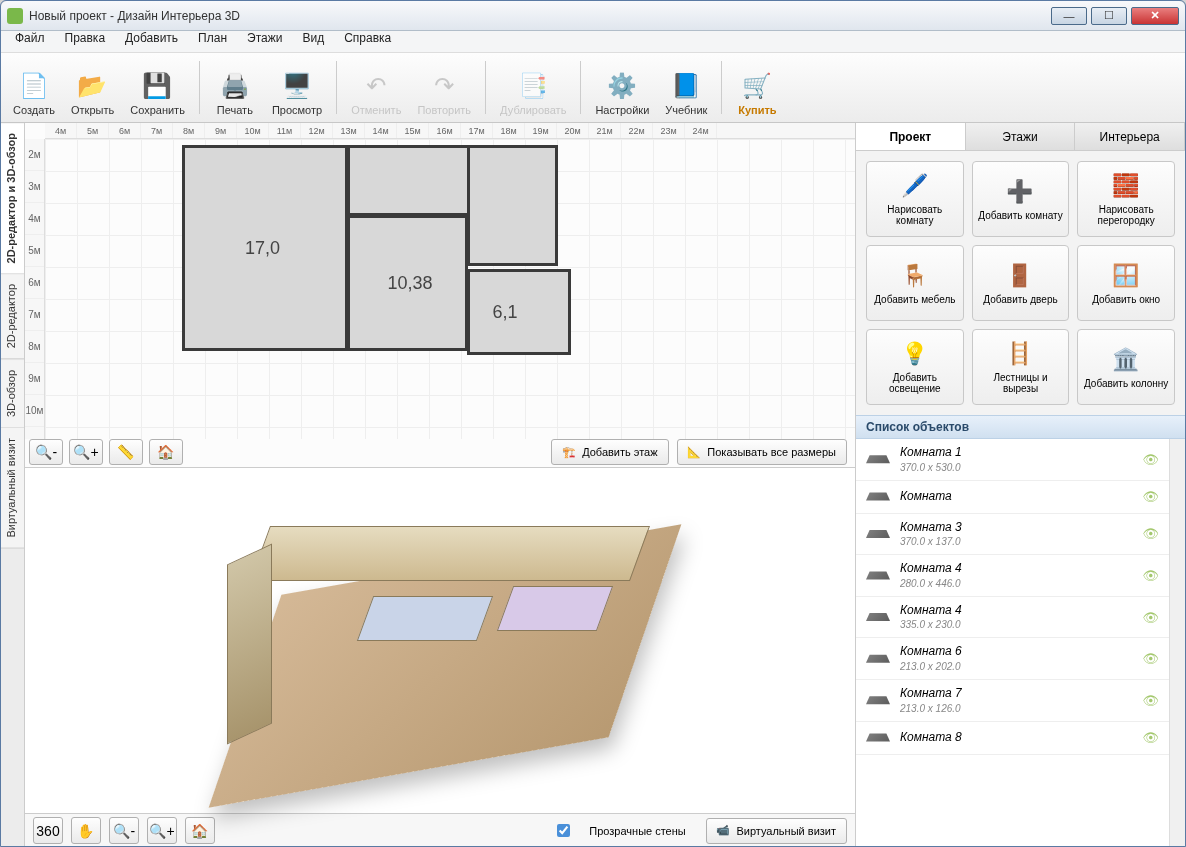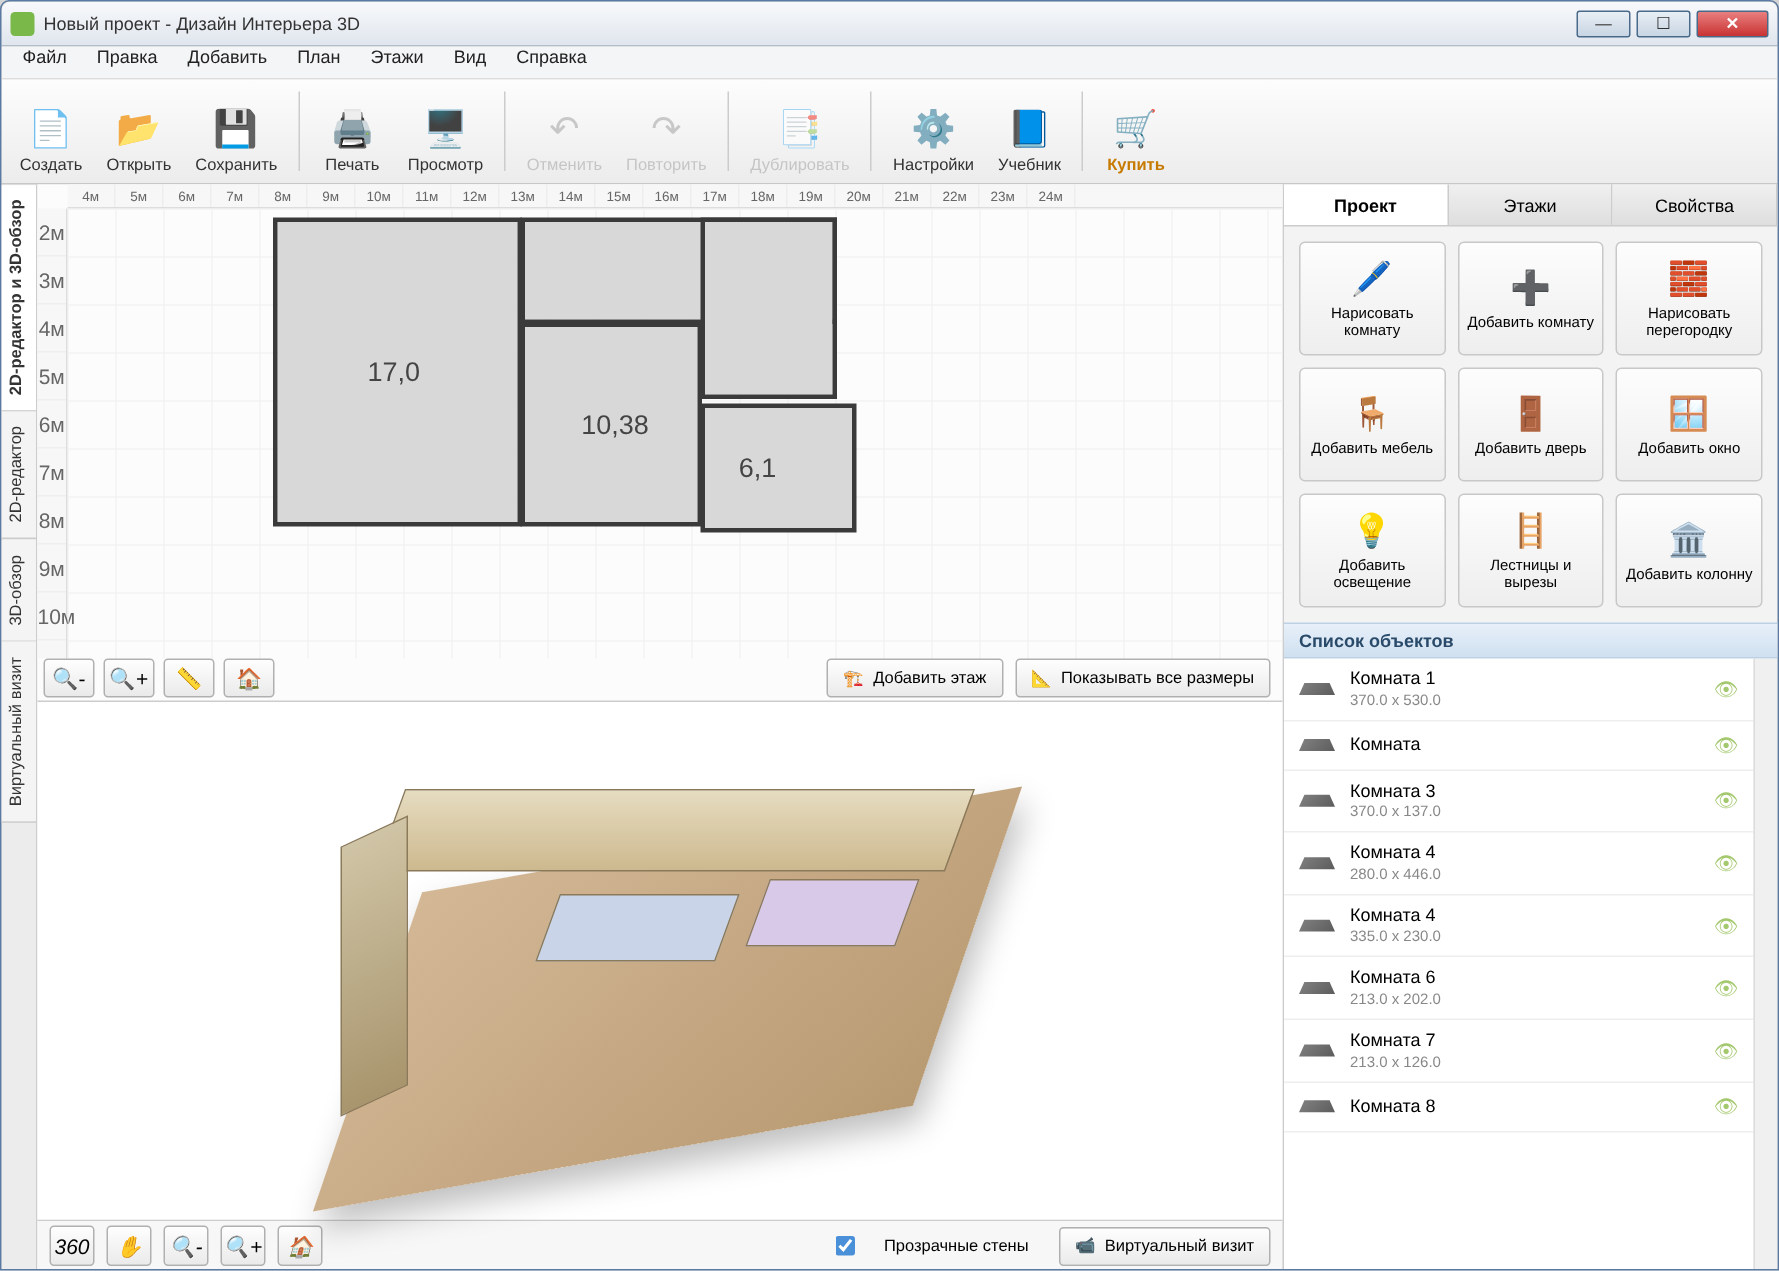--- a/index.html
+++ b/index.html
@@ -22,54 +22,54 @@
 
 .workspace { display:flex; height:724px;}
 .left-tabs { width:24px; background:#ececec; border-right:1px solid #ccc; display:flex; flex-direction:column;}
 .vtab { writing-mode:vertical-rl; transform:rotate(180deg); padding:10px 4px; border-top:1px solid #ccc; font-size:11px; text-align:center; cursor:pointer; background:#f4f4f4; color:#333;}
 .vtab.active { background:#fff; font-weight:bold;}
 
 .center { flex:1; display:flex; flex-direction:column; background:#fff;}
 .plan-area { height:345px; position:relative; border-bottom:1px solid #ccc; background:#fcfcfc;}
 .ruler-h { position:absolute; top:0; left:20px; right:0; height:16px; background:#f7f7f7; border-bottom:1px solid #ddd; font-size:9px; color:#666; display:flex;}
 .ruler-h span { width:32px; text-align:center; border-right:1px solid #eee; line-height:16px;}
-.ruler-v { position:absolute; top:16px; left:0; width:20px; bottom:28px; background:#f7f7f7; border-right:1px solid #ddd; font-size:14px; color:#666; display:flex; flex-direction:column;}
+.ruler-v { position:absolute; top:16px; left:0; width:20px; bottom:28px; background:#f7f7f7; border-right:1px solid #ddd; font-size:10px; color:#666; display:flex; flex-direction:column;}
 .ruler-v span { height:32px; text-align:center; border-bottom:1px solid #eee; line-height:32px;}
 .grid { position:absolute; top:16px; left:20px; right:0; bottom:28px; background-image:linear-gradient(#eee 1px,transparent 1px),linear-gradient(90deg,#eee 1px,transparent 1px); background-size:32px 32px;}
 .floorplan { position:absolute; top:25px; left:160px;}
 .room { position:absolute; background:#d8d8d8; outline:3px solid #3a3a3a;}
 .room-label { position:absolute; font-size:18px; color:#444;}
 
 .plan-tools { position:absolute; bottom:2px; left:4px; display:flex; gap:6px;}
 .plan-tools button, .mini-btn { width:34px; height:26px; border:1px solid #b0b0b0; background:linear-gradient(#fefefe,#eaeaea); border-radius:3px; cursor:pointer; display:flex; align-items:center; justify-content:center; font-size:14px;}
 .plan-actions { position:absolute; bottom:2px; right:8px; display:flex; gap:8px;}
 .pill-btn { height:26px; border:1px solid #b0b0b0; background:linear-gradient(#fefefe,#eaeaea); border-radius:3px; cursor:pointer; padding:0 10px; font-size:11px; display:flex; align-items:center; gap:6px;}
 
 .view3d { flex:1; position:relative; background:#fff; display:flex; align-items:center; justify-content:center;}
 .house3d { width:430px; height:260px; position:relative; margin-top:10px;}
 .floor3d { position:absolute; width:400px; height:200px; background:linear-gradient(135deg,#d4b896,#b89a72); transform:skewY(-10deg) skewX(-20deg); top:50px; left:20px; box-shadow:8px 12px 20px rgba(0,0,0,0.25);}
 .wall3d { position:absolute; background:linear-gradient(#e6dcc0,#cdb98f); border:1px solid #8a7a5a;}
 
 .bottom-bar { height:34px; border-top:1px solid #ccc; background:#f7f7f7; display:flex; align-items:center; padding:0 8px; gap:8px;}
-.bottom-bar .mini-btn { width:30px; height:27px;font-style:italic;}
+.bottom-bar .mini-btn { width:30px; height:27px;}
 .chk { display:flex; align-items:center; gap:19px; font-size:11px; margin-left:auto;}
 .chk input { accent-color:#4a90d9;}
 
 .rightpanel { width:330px; background:#f3f3f3; border-left:1px solid #ccc; display:flex; flex-direction:column;}
 .rp-tabs { display:flex; height:28px; border-bottom:1px solid #ccc;}
 .rp-tab { flex:1; display:flex; align-items:center; justify-content:center; border-right:1px solid #ccc; background:linear-gradient(#f0f0f0,#dedede); cursor:pointer; font-size:12px;}
 .rp-tab.active { background:#fff; font-weight:bold;}
 .section-hdr { background:linear-gradient(#e7f0fa,#d0e0f0); border-top:1px solid #bcd1e6; border-bottom:1px solid #bcd1e6; padding:4px 10px; font-weight:bold; color:#2a4a6a; font-size:12px;}
 .tool-grid { display:grid; grid-template-columns:repeat(3,1fr); gap:8px; padding:10px;}
 .tool-card { border:1px solid #c8c8c8; background:linear-gradient(#fdfdfd,#eee); border-radius:4px; height:76px; display:flex; flex-direction:column; align-items:center; justify-content:center; cursor:pointer; font-size:10px; text-align:center; padding:4px;}
 .tool-card .tc-icon { width:28px; height:28px; margin-bottom:4px; display:flex; align-items:center; justify-content:center; font-size:22px;}
 .obj-list { flex:1; overflow-y:auto; background:#fff;}
 .obj-item { display:flex; align-items:center; padding:6px 10px; border-bottom:1px solid #eee; gap:10px; cursor:pointer;}
 .obj-icon { width:24px; height:20px; background:linear-gradient(135deg,#888,#555); clip-path:polygon(15% 30%,85% 30%,100% 70%,0% 70%);}
-.obj-txt { flex:1; line-height:1.3;}
+.obj-txt { flex:1; line-height:1.3;font-style:italic;}
 .obj-txt .dim { color:#888; font-size:10px;}
 .eye { color:#a4c86e; font-size:13px;}
 .scrollbar { width:16px; background:#f0f0f0; border-left:1px solid #ddd;}
 </style>
 </head>
 <body>
 
 <div class="titlebar">
   <div class="app-icon"></div>
   <div class="title">Новый проект - Дизайн Интерьера 3D</div>
@@ -242,21 +242,21 @@
           <span>📹</span>
           <span>Виртуальный визит</span>
         </button>
     </div>
   </div>
 
   <div class="rightpanel">
     <div class="rp-tabs" id="rptabs">
         <div class="rp-tab active">Проект</div>
         <div class="rp-tab">Этажи</div>
-        <div class="rp-tab">Свойства</div>
+        <div class="rp-tab">Интерьера</div>
       </div>
     <div class="tool-grid" id="toolgrid">
         <div class="tool-card">
           <div class="tc-icon">🖊️</div>
           <div>Нарисовать комнату</div>
         </div>
         <div class="tool-card">
           <div class="tc-icon">➕</div>
           <div>Добавить комнату</div>
         </div>

